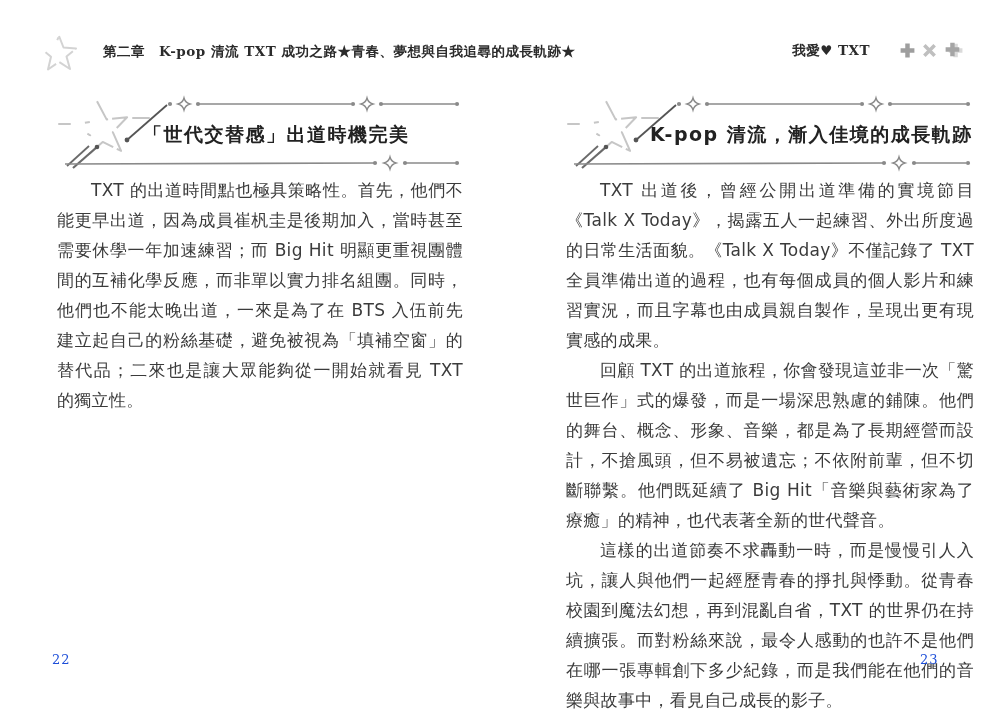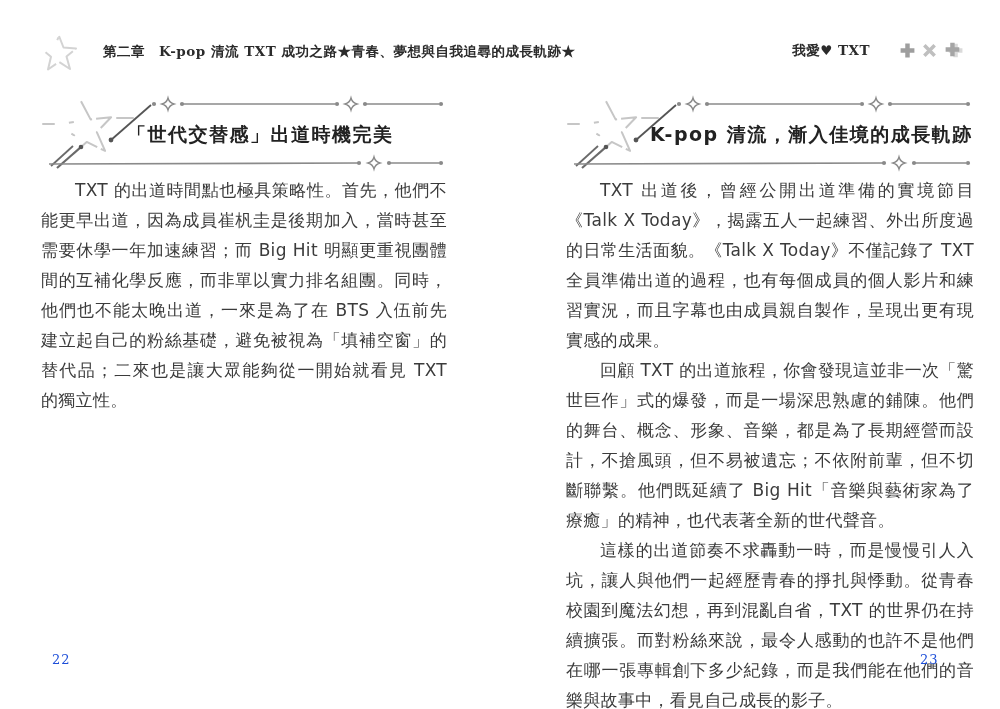--- a/index.html
+++ b/index.html
@@ -25,21 +25,21 @@
   .runhead-right {
     position:absolute; right:36px; top:40px;
     display:flex; align-items:center; gap:21px;
     font-family:"DejaVu Serif","Liberation Serif",serif;
     font-size:13.5px; color:#2b2b2b; font-weight:bold; letter-spacing:0.5px;
   }
   .runhead-right .deco-icons { display:flex; align-items:center; gap:6px; margin-left:8px; }
 
   
   .page-col { position:absolute; top:88px; }
-  .page-col.left  { left:41px;  width:406px; }
+  .page-col.left  { left:57px;  width:406px; }
   .page-col.right { left:540px; width:408px;margin-left:26px; }
 
   .heading-deco { position:relative; height:84px; }
   .heading-deco svg.deco { position:absolute; left:0; top:0; }
   .heading-text {
     position:absolute; left:86px; top:34px;
     font-size:19px; font-weight:bold; color:#222222;
     letter-spacing:1.5px; white-space:nowrap;
   }
   .page-col.right .heading-text { left:84px; }

